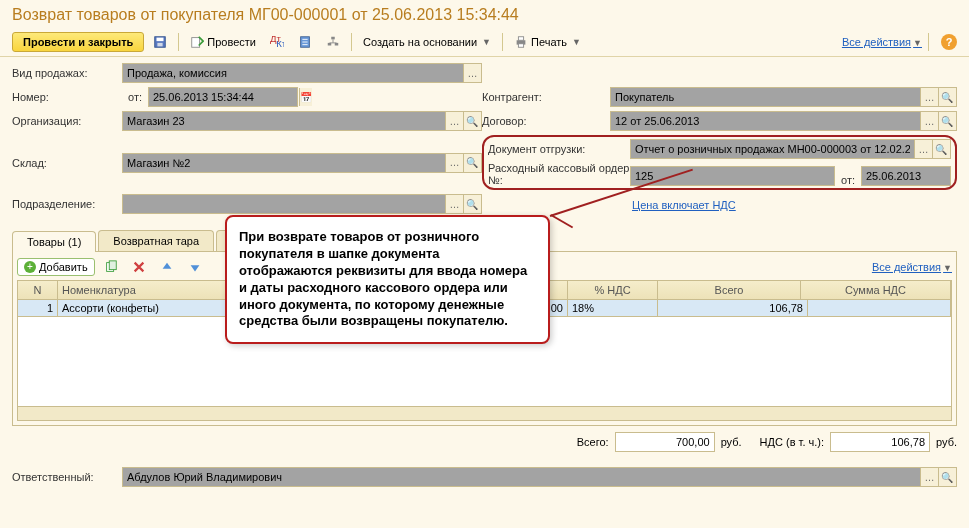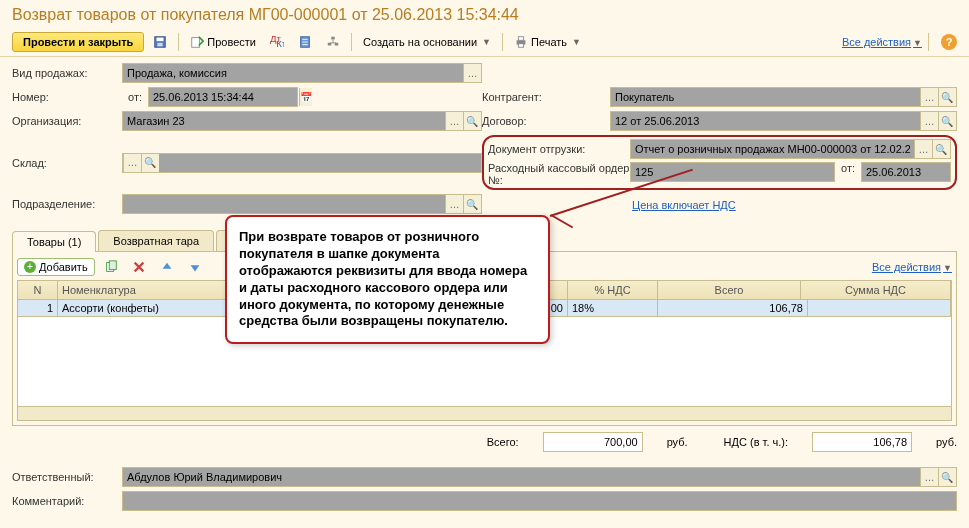--- a/index.html
+++ b/index.html
@@ -32,21 +32,21 @@
 .subbar { display: flex; align-items: center; gap: 4px; padding: 2px 0 4px; }
 .add-btn { display: flex; align-items: center; gap: 3px; padding: 2px 6px; border: 1px solid #9ac070; border-radius: 3px; background: #fff; cursor: pointer; }
 .plus { width: 12px; height: 12px; background: #5cb038; border-radius: 50%; color: #fff; text-align: center; line-height: 12px; font-size: 10px; }
 .grid { border: 1px solid #c9bc8e; background: #fff; }
 .ghead { display: flex; background: linear-gradient(#f5edcb,#ede2b8); }
 .gh { border-right: 1px solid #c9bc8e; padding: 3px 4px; text-align: center; color: #555; }
 .grow { display: flex; background: #d8e8f5; border-top: 1px solid #c9bc8e; }
 .gc { border-right: 1px solid #c9bc8e; padding: 2px 4px; }
 .gbody-spacer { height: 90px; background: #fff; border-top: 1px solid #c9bc8e; }
 .gscroll { height: 14px; background: #f2e9c8; border-top: 1px solid #c9bc8e; position: relative; }
-.totals { display: flex; justify-content: flex-end; align-items: center; gap: 24px; padding: 6px 12px; }
+.totals { display: flex; justify-content: flex-end; align-items: center; gap: 6px; padding: 6px 12px; }
 .tot-inp { width: 100px; text-align: right; padding: 2px 4px; border: 1px solid #c9bc8e; background: #fff; height: 20px; }
 .callout { position: absolute; left: 225px; top: 215px; width: 325px; background: #fff; border: 2px solid #b91c1c; border-radius: 8px; padding: 12px; font-size: 13px; font-weight: bold; line-height: 1.3; z-index: 10; box-shadow: 2px 2px 6px rgba(0,0,0,.2); }
 .callout-line1 { position: absolute; left: 550px; top: 215px; width: 2px; height: 25px; background: #a02020; transform-origin: top; transform: rotate(-60deg); z-index: 9; }
 .callout-line2 { position: absolute; left: 550px; top: 215px; width: 150px; height: 2px; background: #a02020; transform-origin: left; transform: rotate(-18deg); z-index: 9; }
 svg { display: block; }
 </style>
 </head>
 <body>
 
 <div class="title">Возврат товаров от покупателя МГ00-000001 от 25.06.2013 15:34:44</div>
@@ -154,34 +154,35 @@
           <input value="12 от 25.06.2013" style="">
           <span class="inp-btn">…</span>
           <span class="inp-btn">🔍</span>
         </div>
     </div>
   </div>
   <div class="row">
     <div class="col-l">
       <span class="lbl">Склад:</span>
       <div class="inp">
+          <input value="Магазин №2" style="">
           <span class="inp-btn">…</span>
           <span class="inp-btn">🔍</span>
         </div>
     </div>
     <div class="col-r highlight-box" style="flex-direction:column;align-items:stretch;padding:2px 4px">
       <div style="display:flex;align-items:center;margin-bottom:3px">
         <span class="lbl-r" style="width:142px">Документ отгрузки:</span>
         <div class="inp">
             <input value="Отчет о розничных продажах МН00-000003 от 12.02.2" style="">
             <span class="inp-btn">…</span>
             <span class="inp-btn">🔍</span>
           </div>
       </div>
-      <div style="display:flex;align-items:flex-start">
+      <div style="display:flex;align-items:flex-end">
         <span class="lbl-r" style="width:142px">Расходный кассовый ордер №:</span>
         <div class="inp" style="flex:1">
             <input value="125" style="">
           </div>
         <span class="mini-lbl">от:</span>
         <div class="inp" style="width:90px;flex:none">
             <input value="25.06.2013" style="">
           </div>
       </div>
     </div>
@@ -272,23 +273,17 @@
 
 <div class="form-area" style="padding-top:9px">
   <div class="row">
     <span class="lbl">Ответственный:</span>
     <div class="inp">
         <input value="Абдулов Юрий Владимирович" style="">
         <span class="inp-btn">…</span>
         <span class="inp-btn">🔍</span>
       </div>
   </div>
-  <div class="row">
-    <span class="lbl">Комментарий:</span>
-    <div class="inp">
-        <input value="" style="">
-      </div>
-  </div>
 </div>
 
 <div class="callout-line1"></div>
 <div class="callout-line2"></div>
 <div class="callout">При возврате товаров от розничного покупателя в шапке документа отображаются реквизиты для ввода номера и даты расходного кассового ордера или иного документа, по которому денежные средства были возвращены покупателю.</div>
 
 </body></html>

